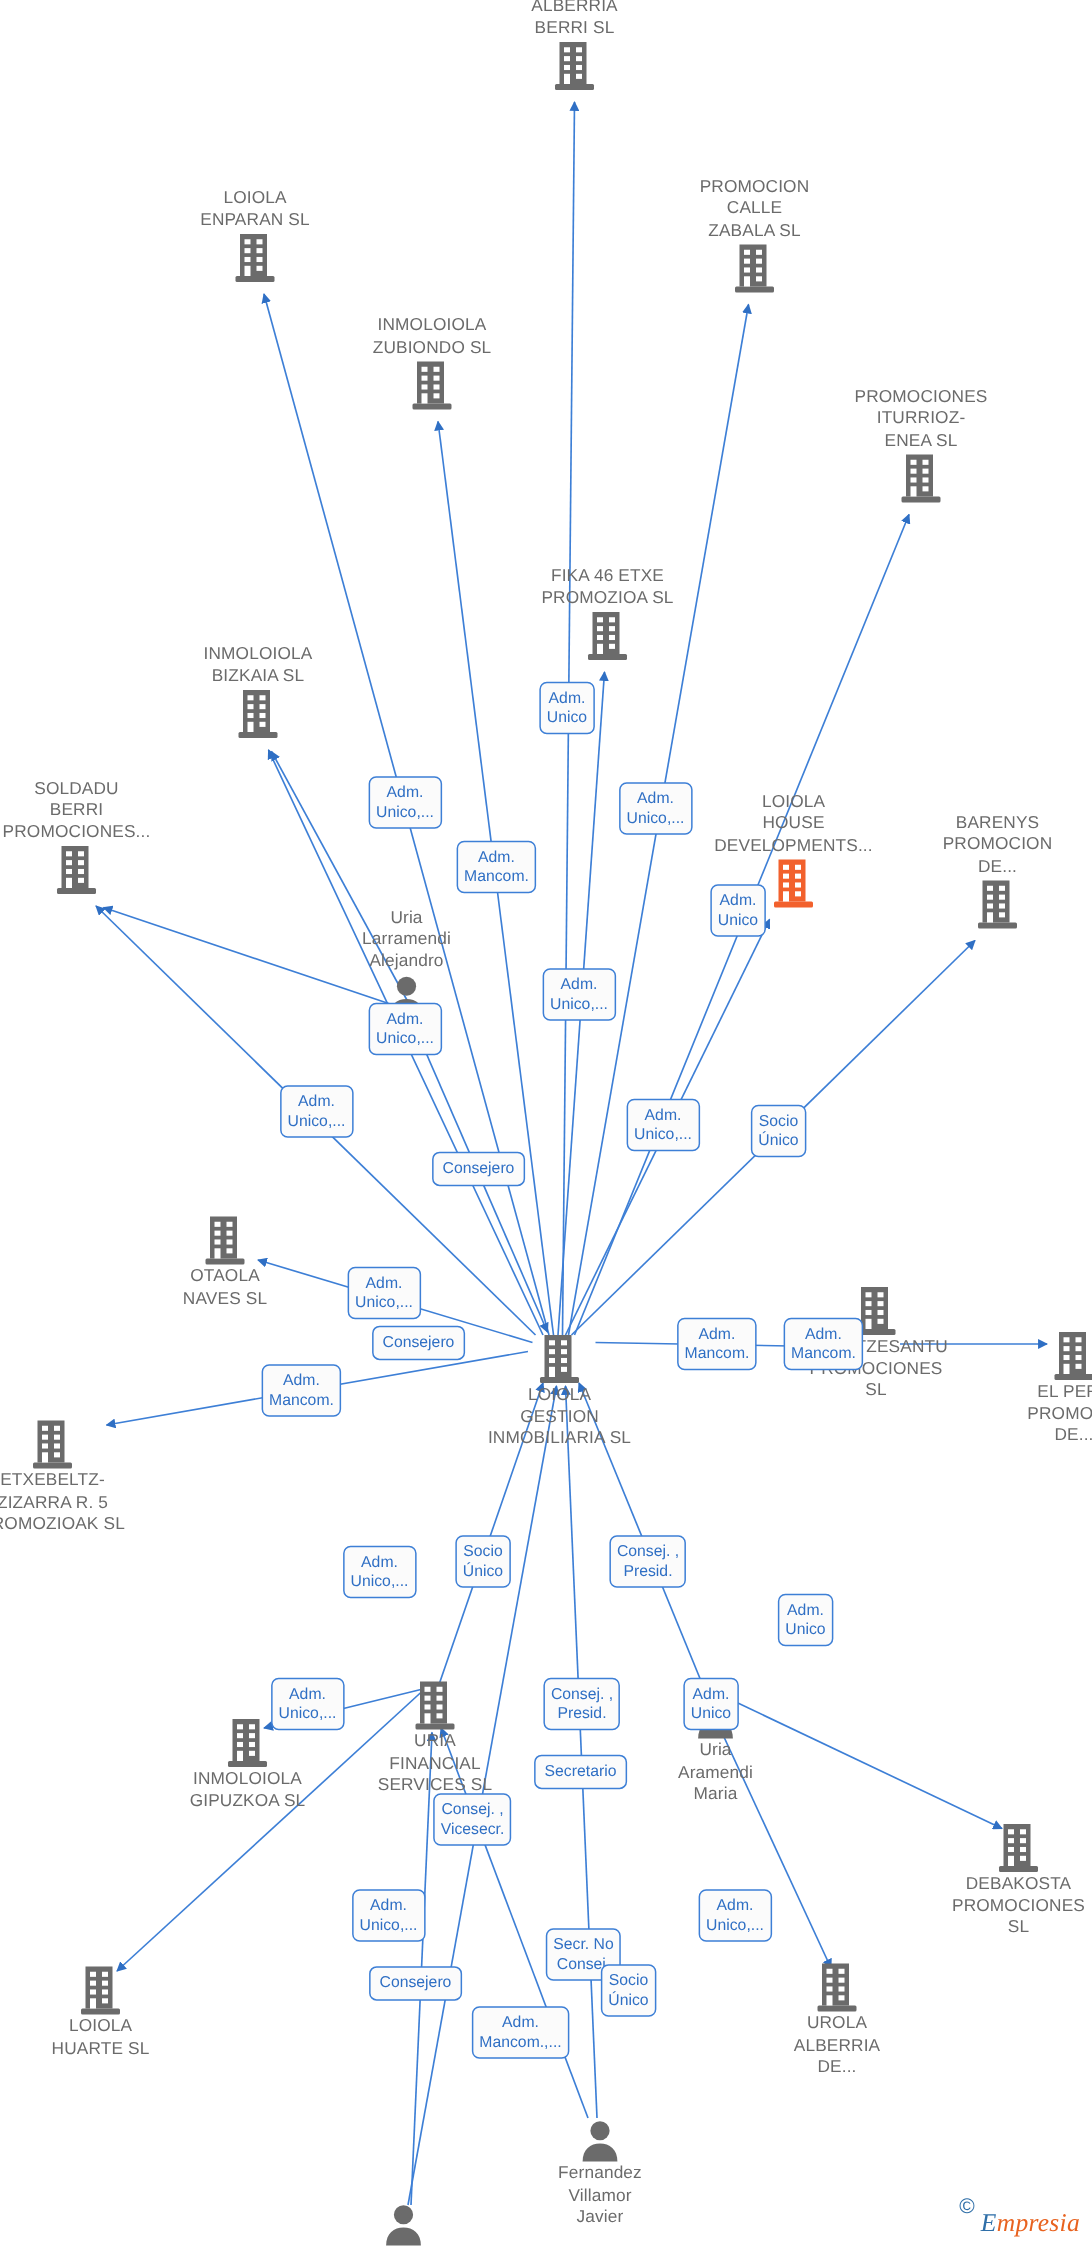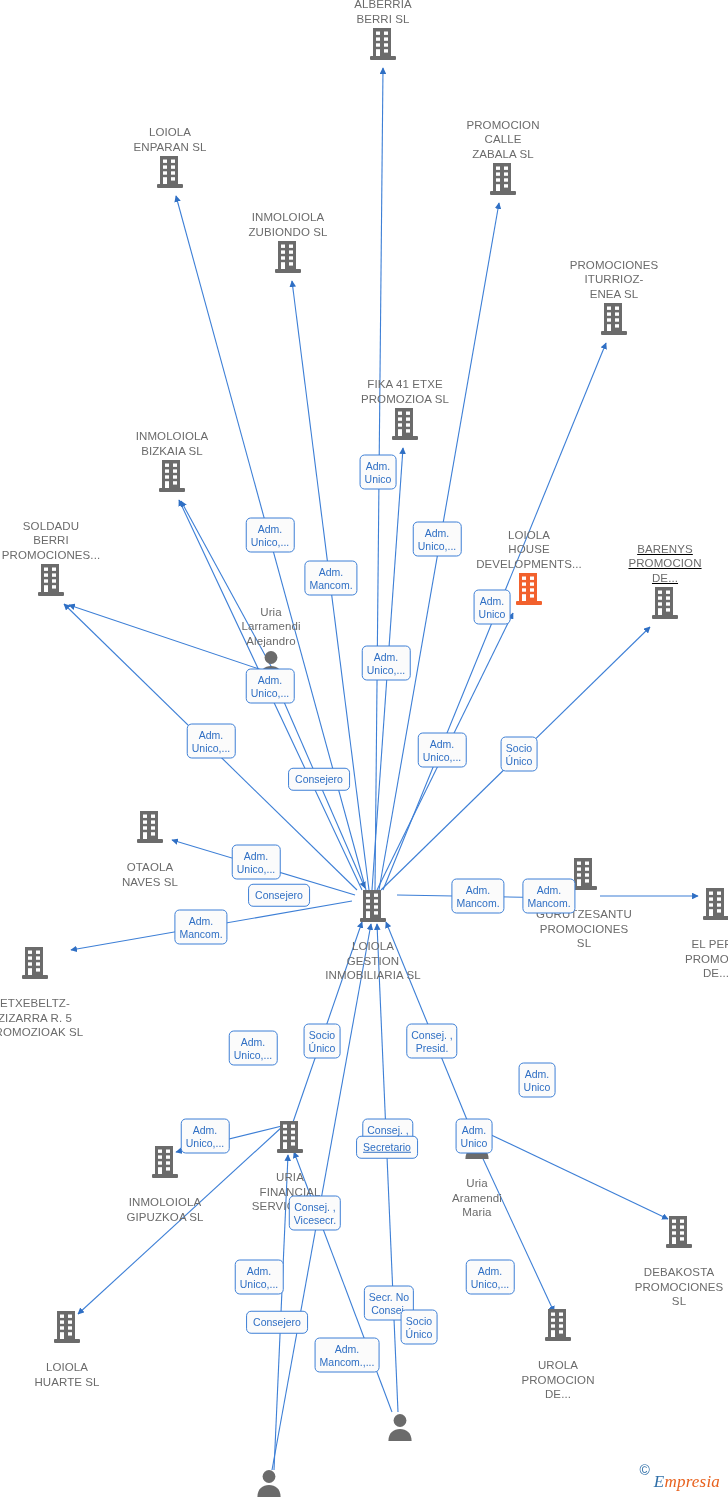--- a/index.html
+++ b/index.html
@@ -38,21 +38,21 @@
   }
   .node .caption {
     display: block;
     font-size: 11.5px;
     line-height: 14.5px;
     color: #6b6b6b;
     letter-spacing: 0.1px;
     white-space: pre-line;
   }
   .node.cap-above .caption { margin-bottom: 1px; }
-  .node.cap-below .caption { margin-top: 16px; }
+  .node.cap-below .caption { margin-top: 0; }
 
   .edge-label {
     position: absolute;
     box-sizing: border-box;
     background: #fbfbfb;
     border: 1px solid #3d7fd6;
     border-radius: 5px;
     color: #2f6fc4;
     font-size: 10.5px;
     line-height: 12.5px;
@@ -206,21 +206,21 @@
             <rect x="16" y="4.5" width="4" height="3.4" fill="#fff"></rect>
             <rect x="8" y="10.4" width="4" height="3.4" fill="#fff"></rect>
             <rect x="16" y="10.4" width="4" height="3.4" fill="#fff"></rect>
             <rect x="8" y="16.3" width="4" height="3.4" fill="#fff"></rect>
             <rect x="16" y="16.3" width="4" height="3.4" fill="#fff"></rect>
             <rect x="8" y="22.2" width="4" height="6.8" fill="#fff"></rect>
             <rect x="16" y="22.2" width="4" height="3.4" fill="#fff"></rect>
           </svg></span>
       </div>
       <div class="node cap-above" style="top: 377px; left: 405px;">
-        <span class="caption">FIKA 41 ETXE
+        <span class="caption">FIKA 46 ETXE
 PROMOZIOA  SL</span>
         <span class="glyph"><svg width="30" height="34" viewBox="0 0 30 34" xmlns="http://www.w3.org/2000/svg">
             <rect x="5" y="1" width="18" height="28" fill="#6b6b6b"></rect>
             <rect x="2" y="29" width="26" height="4" rx="1" fill="#6b6b6b"></rect>
             <rect x="8" y="4.5" width="4" height="3.4" fill="#fff"></rect>
             <rect x="16" y="4.5" width="4" height="3.4" fill="#fff"></rect>
             <rect x="8" y="10.4" width="4" height="3.4" fill="#fff"></rect>
             <rect x="16" y="10.4" width="4" height="3.4" fill="#fff"></rect>
             <rect x="8" y="16.3" width="4" height="3.4" fill="#fff"></rect>
             <rect x="16" y="16.3" width="4" height="3.4" fill="#fff"></rect>
@@ -271,21 +271,21 @@
             <rect x="8" y="4.5" width="4" height="3.4" fill="#fff"></rect>
             <rect x="16" y="4.5" width="4" height="3.4" fill="#fff"></rect>
             <rect x="8" y="10.4" width="4" height="3.4" fill="#fff"></rect>
             <rect x="16" y="10.4" width="4" height="3.4" fill="#fff"></rect>
             <rect x="8" y="16.3" width="4" height="3.4" fill="#fff"></rect>
             <rect x="16" y="16.3" width="4" height="3.4" fill="#fff"></rect>
             <rect x="8" y="22.2" width="4" height="6.8" fill="#fff"></rect>
             <rect x="16" y="22.2" width="4" height="3.4" fill="#fff"></rect>
           </svg></span>
       </div>
-      <div class="node cap-above" style="top: 541.5px; left: 665px; text-decoration: underline;">
+      <div class="node cap-above" style="top: 541.5px; left: 665px;">
         <span class="caption">BARENYS
 PROMOCION
 DE...</span>
         <span class="glyph"><svg width="30" height="34" viewBox="0 0 30 34" xmlns="http://www.w3.org/2000/svg">
             <rect x="5" y="1" width="18" height="28" fill="#6b6b6b"></rect>
             <rect x="2" y="29" width="26" height="4" rx="1" fill="#6b6b6b"></rect>
             <rect x="8" y="4.5" width="4" height="3.4" fill="#fff"></rect>
             <rect x="16" y="4.5" width="4" height="3.4" fill="#fff"></rect>
             <rect x="8" y="10.4" width="4" height="3.4" fill="#fff"></rect>
             <rect x="16" y="10.4" width="4" height="3.4" fill="#fff"></rect>
@@ -454,21 +454,21 @@
             <rect x="8" y="4.5" width="4" height="3.4" fill="#fff"></rect>
             <rect x="16" y="4.5" width="4" height="3.4" fill="#fff"></rect>
             <rect x="8" y="10.4" width="4" height="3.4" fill="#fff"></rect>
             <rect x="16" y="10.4" width="4" height="3.4" fill="#fff"></rect>
             <rect x="8" y="16.3" width="4" height="3.4" fill="#fff"></rect>
             <rect x="16" y="16.3" width="4" height="3.4" fill="#fff"></rect>
             <rect x="8" y="22.2" width="4" height="6.8" fill="#fff"></rect>
             <rect x="16" y="22.2" width="4" height="3.4" fill="#fff"></rect>
           </svg></span>
         <span class="caption">UROLA
-PROMOCION
+ALBERRIA
 DE...</span>
       </div>
       <div class="node cap-below" style="top: 1310px; left: 67px;">
         <span class="glyph"><svg width="30" height="34" viewBox="0 0 30 34" xmlns="http://www.w3.org/2000/svg">
             <rect x="5" y="1" width="18" height="28" fill="#6b6b6b"></rect>
             <rect x="2" y="29" width="26" height="4" rx="1" fill="#6b6b6b"></rect>
             <rect x="8" y="4.5" width="4" height="3.4" fill="#fff"></rect>
             <rect x="16" y="4.5" width="4" height="3.4" fill="#fff"></rect>
             <rect x="8" y="10.4" width="4" height="3.4" fill="#fff"></rect>
             <rect x="16" y="10.4" width="4" height="3.4" fill="#fff"></rect>
@@ -478,20 +478,23 @@
             <rect x="16" y="22.2" width="4" height="3.4" fill="#fff"></rect>
           </svg></span>
         <span class="caption">LOIOLA
 HUARTE  SL</span>
       </div>
       <div class="node cap-below" style="top: 1412px; left: 400px;">
         <span class="glyph"><svg width="30" height="30" viewBox="0 0 30 30" xmlns="http://www.w3.org/2000/svg">
             <circle cx="15" cy="8.5" r="6.4" fill="#6b6b6b"></circle>
             <path d="M3.4 29 C3.4 20.8 8.6 17 15 17 C21.4 17 26.6 20.8 26.6 29 Z" fill="#6b6b6b"></path>
           </svg></span>
+        <span class="caption">Fernandez
+Villamor
+Javier</span>
       </div>
       <div class="node cap-below" style="top: 1468px; left: 269px;">
         <span class="glyph"><svg width="30" height="30" viewBox="0 0 30 30" xmlns="http://www.w3.org/2000/svg">
             <circle cx="15" cy="8.5" r="6.4" fill="#6b6b6b"></circle>
             <path d="M3.4 29 C3.4 20.8 8.6 17 15 17 C21.4 17 26.6 20.8 26.6 29 Z" fill="#6b6b6b"></path>
           </svg></span>
         <span class="caption"></span>
       </div>
     </div>
   <div id="labels-group">
@@ -532,21 +535,21 @@
       <div class="edge-label" style="left: 432px; top: 1041px;">Consej. ,
 Presid.</div>
       <div class="edge-label" style="left: 537px; top: 1080px;">Adm.
 Unico</div>
       <div class="edge-label" style="left: 388px; top: 1136px;">Consej. ,
 Presid.</div>
       <div class="edge-label" style="left: 474px; top: 1136px;">Adm.
 Unico</div>
       <div class="edge-label" style="left: 205px; top: 1136px;">Adm.
 Unico,...</div>
-      <div class="edge-label one-line" style="left: 387px; top: 1147px; text-decoration: underline;">Secretario</div>
+      <div class="edge-label one-line" style="left: 387px; top: 1181px;">Secretario</div>
       <div class="edge-label" style="left: 315px; top: 1213px;">Consej. ,
 Vicesecr.</div>
       <div class="edge-label" style="left: 259px; top: 1277px;">Adm.
 Unico,...</div>
       <div class="edge-label" style="left: 490px; top: 1277px;">Adm.
 Unico,...</div>
       <div class="edge-label" style="left: 353px; top: 1303px; margin-left: 36px;">Secr.  No
 Consej.</div>
       <div class="edge-label" style="left: 419px; top: 1327px;">Socio
 Único</div>

